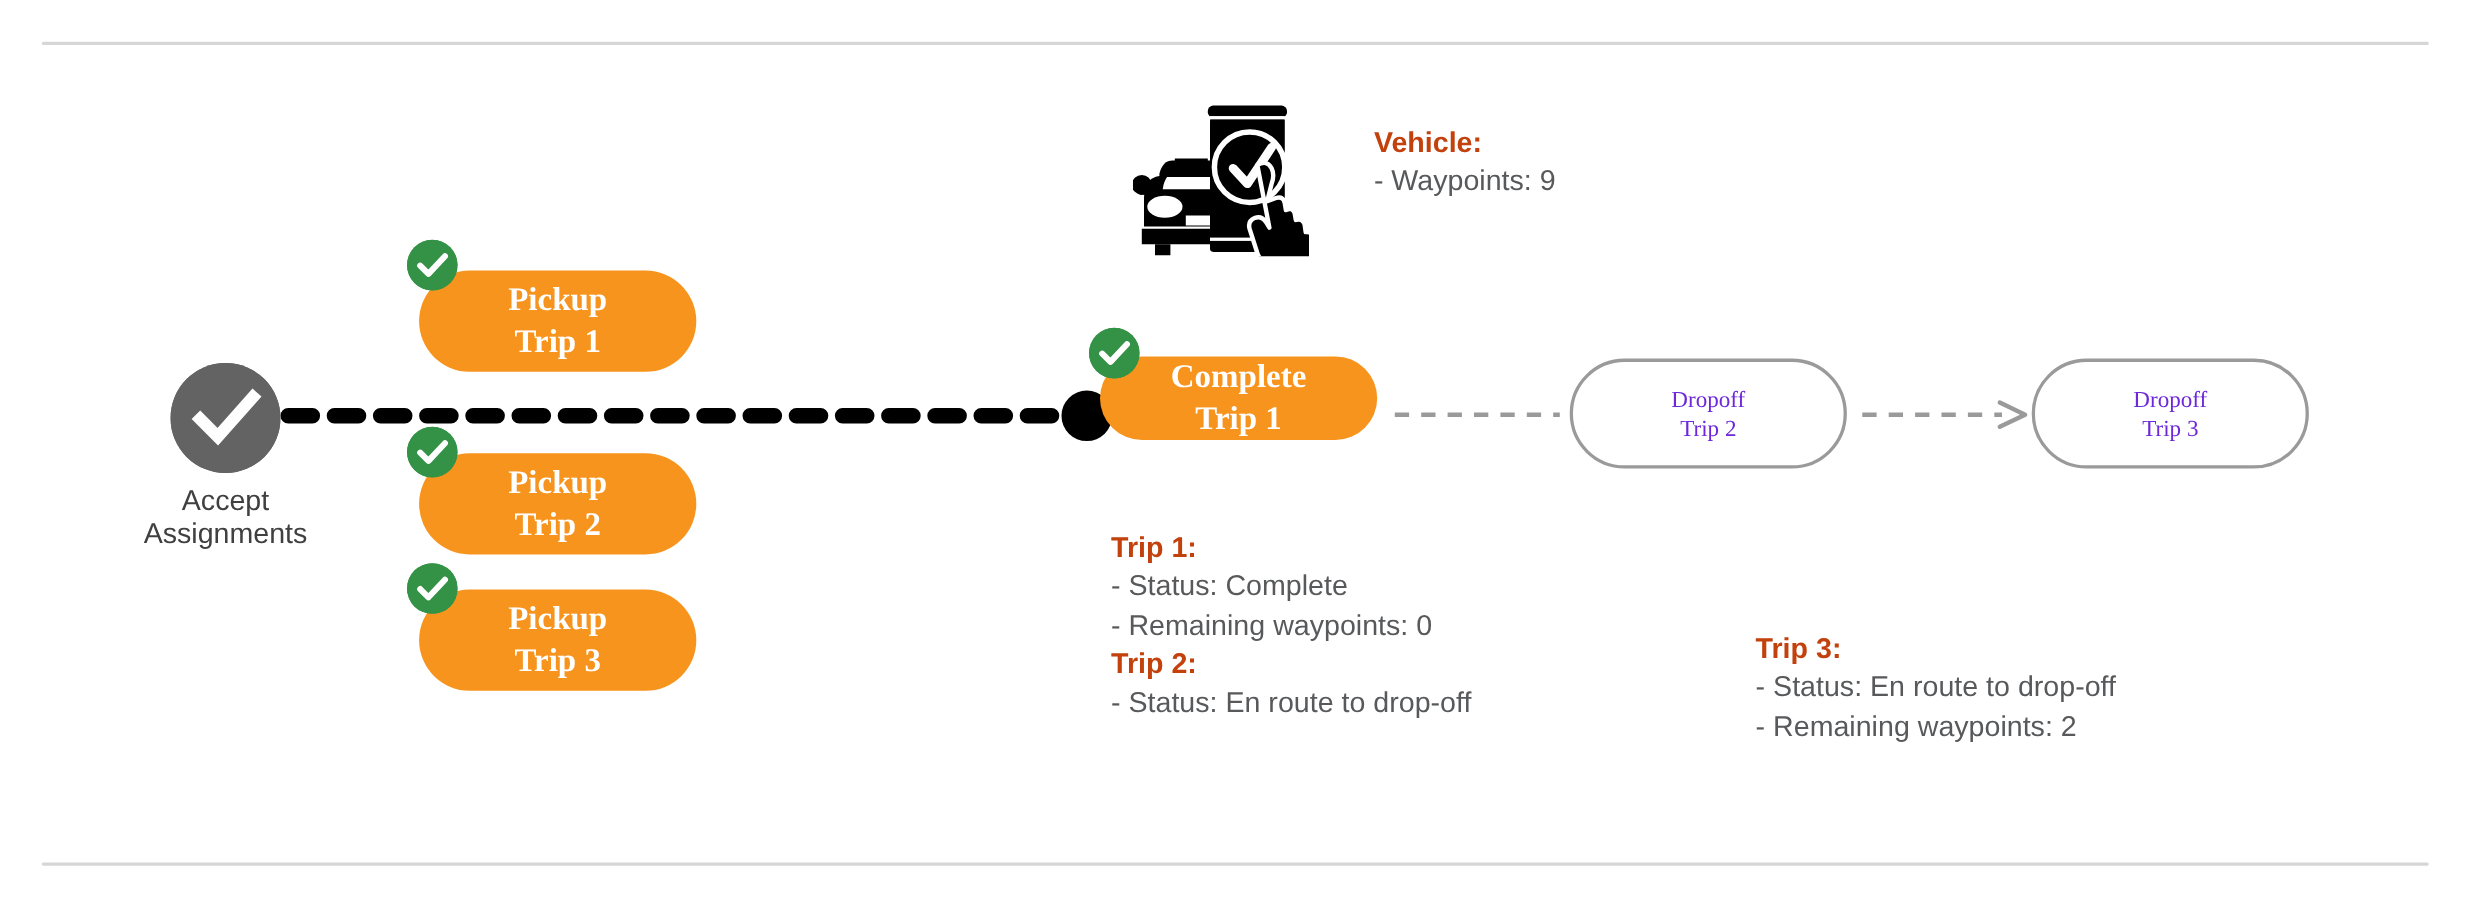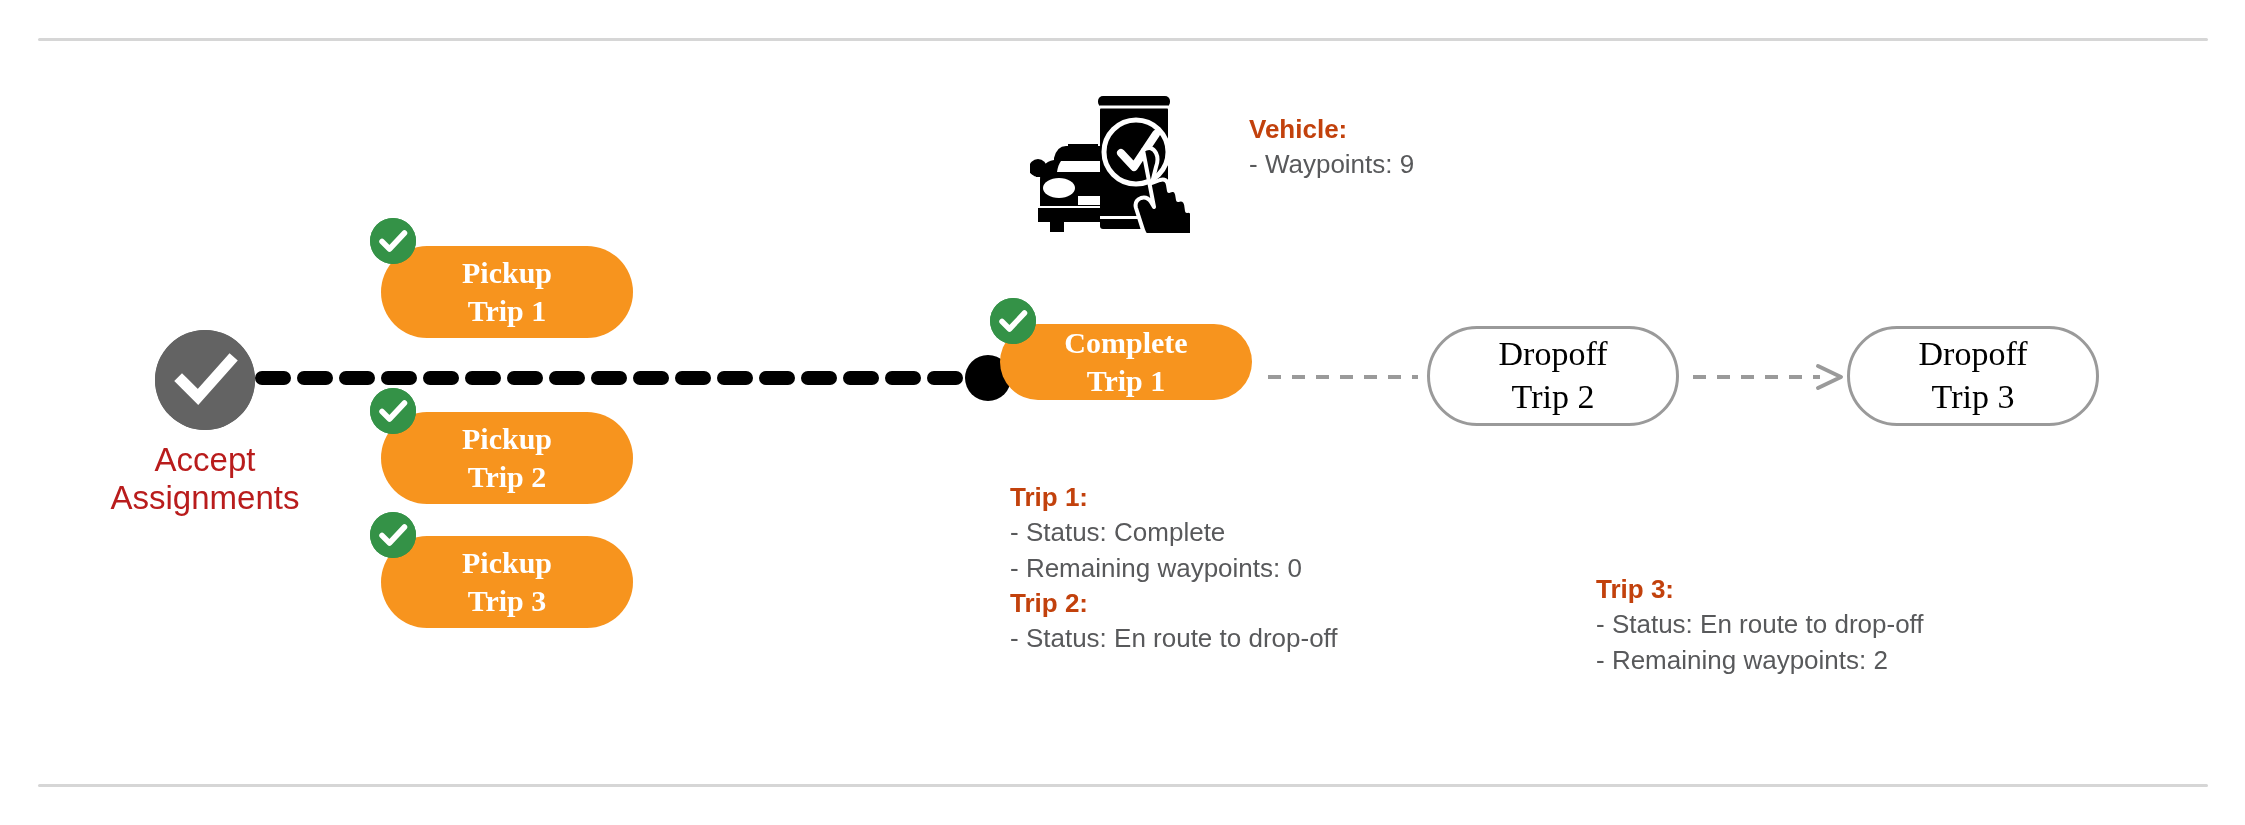--- a/index.html
+++ b/index.html
@@ -54,23 +54,23 @@
   .accept-circle {
     width: 100px;
     height: 100px;
     border-radius: 50%;
     background: #636363;
     display: block;
   }
   .accept-circle svg { display: block; }
   .accept-label {
     margin-top: 11px;
-    font-size: 33px;
+    font-size: 26px;
     line-height: 1.14;
-    color: #b91c1c;
+    color: #404040;
     white-space: nowrap;
     position: relative;
     left: -52px;
     width: 204px;
   }
 
   
   #connectors {
     position: absolute;
     left: 0;
@@ -100,23 +100,23 @@
   .pill.filled {
     background: #F7941E;
     color: #ffffff;
     font-weight: 700;
     font-size: 30px;
     line-height: 1.26;
   }
   .pill.outlined {
     background: #ffffff;
     border: 3px solid #9a9a9a;
-    color: #000000;
+    color: #6d28d9;
     font-weight: 400;
-    font-size: 34px;
+    font-size: 21px;
     line-height: 1.26;
   }
 
   
   #pill-pickup-1  { left: 381px;  top: 246px; width: 252px; height: 92px; }
   #pill-pickup-2  { left: 381px;  top: 412px; width: 252px; height: 92px; }
   #pill-pickup-3  { left: 381px;  top: 536px; width: 252px; height: 92px; }
   #pill-complete  { left: 1000px; top: 324px; width: 252px; height: 76px; }
   #pill-dropoff-2 { left: 1427px; top: 326px; width: 252px; height: 100px; }
   #pill-dropoff-3 { left: 1847px; top: 326px; width: 252px; height: 100px; }

